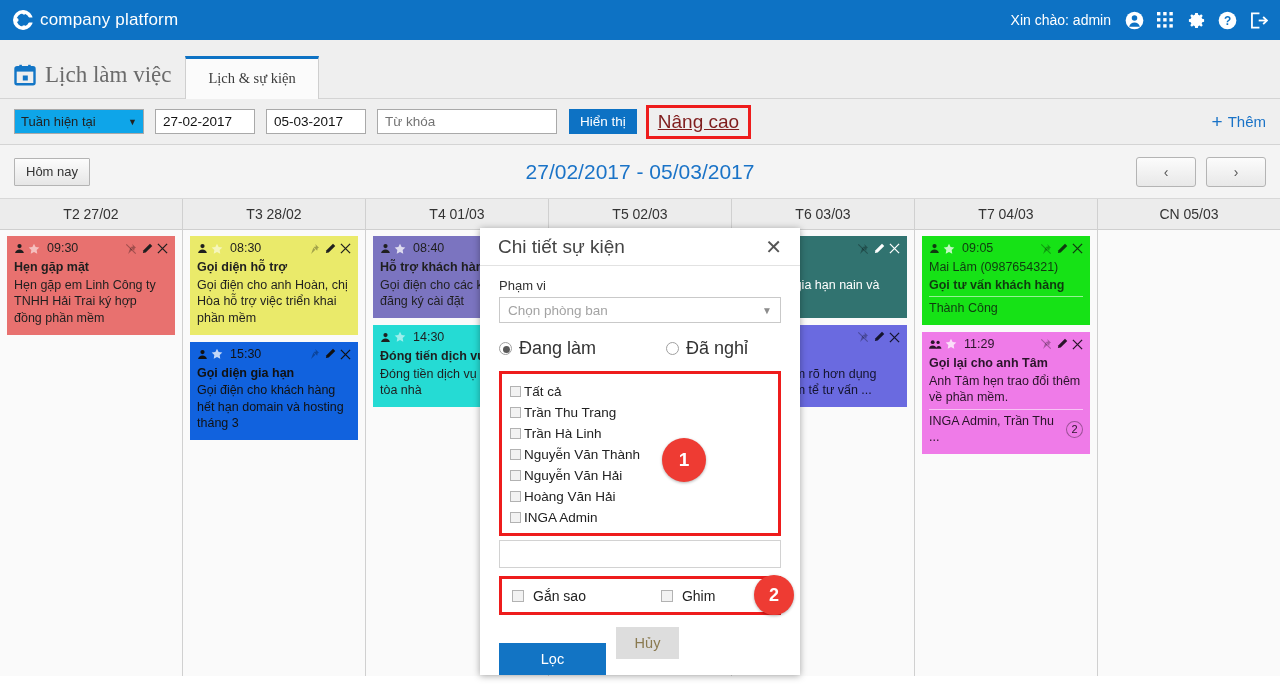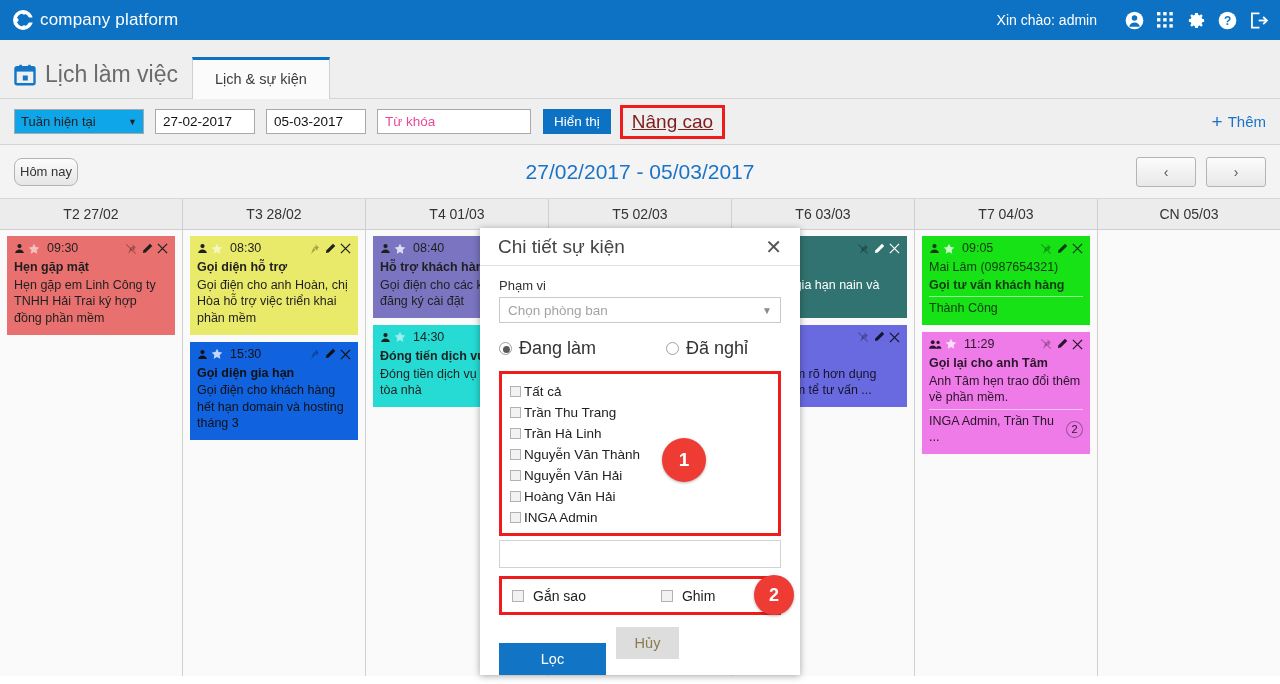--- a/index.html
+++ b/index.html
@@ -16,31 +16,32 @@
   .topbar {
     height:40px; background:#0d72c4;
     display:flex; align-items:center; justify-content:space-between;
     padding:0 12px 0 10px;
     color:#fff;
   }
   .brand { display:flex; align-items:center; gap:4px; }
   .brand-logo { width:26px; height:26px; position:relative; }
   .brand-text { font-size:17px; color:#fff; letter-spacing:.2px; }
   .topbar-right { display:flex; align-items:center; gap:11px; }
-  .greet { font-size:14px; color:#fff; margin-right:16px; }
+  .greet { font-size:14px; color:#fff; margin-right:2px; }
   .tb-icon { width:20px; height:20px; display:inline-flex; align-items:center; justify-content:center; cursor:pointer; }
   .tb-icon svg { display:block; }
 
   
   .titlebar {
     height:59px; background:#efefef;
     border-bottom:1px solid #d4d4d4;
     display:flex; align-items:flex-end;
     padding-left:14px;
     position:relative;
+    font-family:Liberation Serif, serif;
   }
   .page-title {
     display:flex; align-items:center; gap:9px;
     font-size:23px; color:#6b6b6b; font-weight:400;
     padding-bottom:10px;
   }
   .cal-ico { width:22px; height:22px; display:block; }
   .tabs { display:flex; align-items:flex-end; margin-left:14px; }
   .tab {
     background:#fbfbfb;
@@ -70,21 +71,21 @@
     cursor:pointer;
   }
   .sel .caret { font-size:9px; color:#222; margin-right:6px; }
   .txtin {
     height:25px; border:1px solid #a9a9a9; background:#fff;
     font-size:13.5px; color:#111; font-family:inherit;
     padding:0 7px; outline:none;
     display:flex; align-items:center;
   }
   .txtin.date { width:100px; margin-left:11px; }
-  .txtin.kw { width:154px; margin-left:11px; color:#ec4899;text-align:right; }
+  .txtin.kw { width:180px; margin-left:11px; color:#737373;text-align:right; }
   .btn-show {
     margin-left:12px; height:25px;
     background:#0d72c4; color:#fff; border:none;
     font-size:13.5px; font-family:inherit;
     padding:0 11px; cursor:pointer;
     display:flex; align-items:center;
   }
   .adv-wrap {
     margin-left:9px;
     border:3px solid #ee1c1c;
@@ -99,23 +100,23 @@
   }
   .add-plus { font-size:19px; line-height:1; font-weight:400; }
 
   
   .weeknav {
     height:53px; background:#f4f4f4;
     display:flex; align-items:center; padding:0 14px;
     position:relative;
   }
   .btn-today {
-    height:28px; padding:0 5px;
+    height:28px; padding:0 11px;
     background:linear-gradient(#fcfcfc,#e6e6e6);
-    border:1px solid #b4b4b4; border-radius:8px;
+    border:1px solid #b4b4b4; border-radius:1px;
     font-size:13px; color:#333; font-family:inherit; cursor:pointer;
   }
   .range-title {
     position:absolute; left:0; right:0; text-align:center;
     font-size:21px; color:#1a73c7; pointer-events:none;
   }
   .navbtns { margin-left:auto; display:flex; gap:10px; z-index:1; }
   .navbtn {
     width:60px; height:30px;
     background:linear-gradient(#fcfcfc,#e8e8e8);

